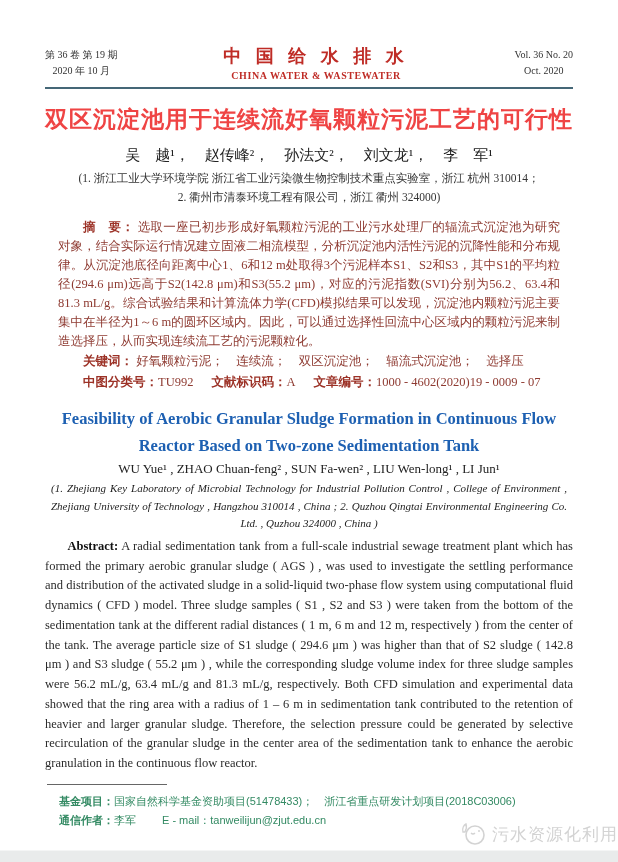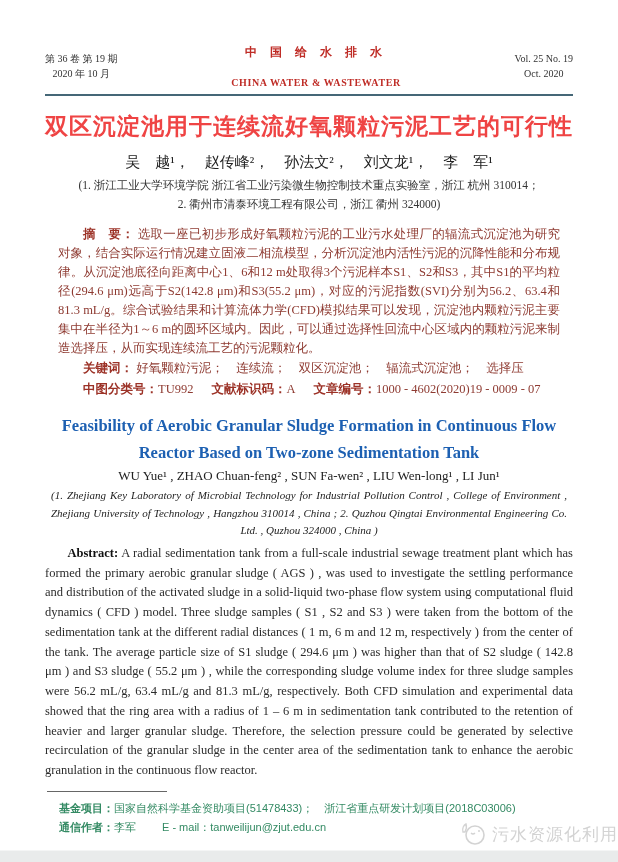--- a/index.html
+++ b/index.html
@@ -11,22 +11,22 @@
     font-family:"Liberation Serif","DejaVu Serif",serif;
     color:#222;
     -webkit-font-smoothing:antialiased;
   }
   .page{padding:44px 45px 0 45px;position:relative;}
 
   
   .journal-header{display:flex;justify-content:space-between;align-items:center;gap:12px;}
   .jh-left,.jh-right{font-size:10px;line-height:1.55;color:#333;text-align:center;white-space:nowrap;}
   .jh-center{text-align:center;}
-  .jh-name-cn{font-size:12px;font-weight:bold;color:#bf2c26;letter-spacing:5px;font-family:"Liberation Serif",serif;}
-  .jh-name-en{font-size:10px;font-weight:bold;color:#bf2c26;letter-spacing:0.6px;margin-top:16px;}
+  .jh-name-cn{font-size:18px;font-weight:bold;color:#bf2c26;letter-spacing:5px;font-family:"Liberation Serif",serif;}
+  .jh-name-en{font-size:10px;font-weight:bold;color:#bf2c26;letter-spacing:0.6px;margin-top:2px;}
   .header-rule{margin-top:6px;border:none;border-top:2px solid #456777;height:0;}
 
   
   .doi{margin-top:15px;font-size:10.5px;color:#333;letter-spacing:0.2px;}
 
   
   .title-cn{
     margin:15px 0 0 0;text-align:center;
     font-family:"Liberation Sans","DejaVu Sans",sans-serif;
     font-size:23px;font-weight:bold;color:#ef4444;letter-spacing:1px;
@@ -98,21 +98,21 @@
   <header class="journal-header">
     <div class="jh-left">
       <div>第 36 卷  第 19 期</div>
       <div>2020 年 10 月</div>
     </div>
     <div class="jh-center">
       <div class="jh-name-cn">中 国 给 水 排 水</div>
       <div class="jh-name-en">CHINA WATER &amp; WASTEWATER</div>
     </div>
     <div class="jh-right">
-      <div>Vol. 25 No. 19</div>
+      <div>Vol. 36 No. 20</div>
       <div>Oct. 2020</div>
     </div>
   </header>
 
   <div class="header-rule"></div>
 
 
   <h1 class="title-cn">双区沉淀池用于连续流好氧颗粒污泥工艺的可行性</h1>
 
   <div class="authors-cn">吴　越¹，　赵传峰²，　孙法文²，　刘文龙¹，　李　军¹</div>

